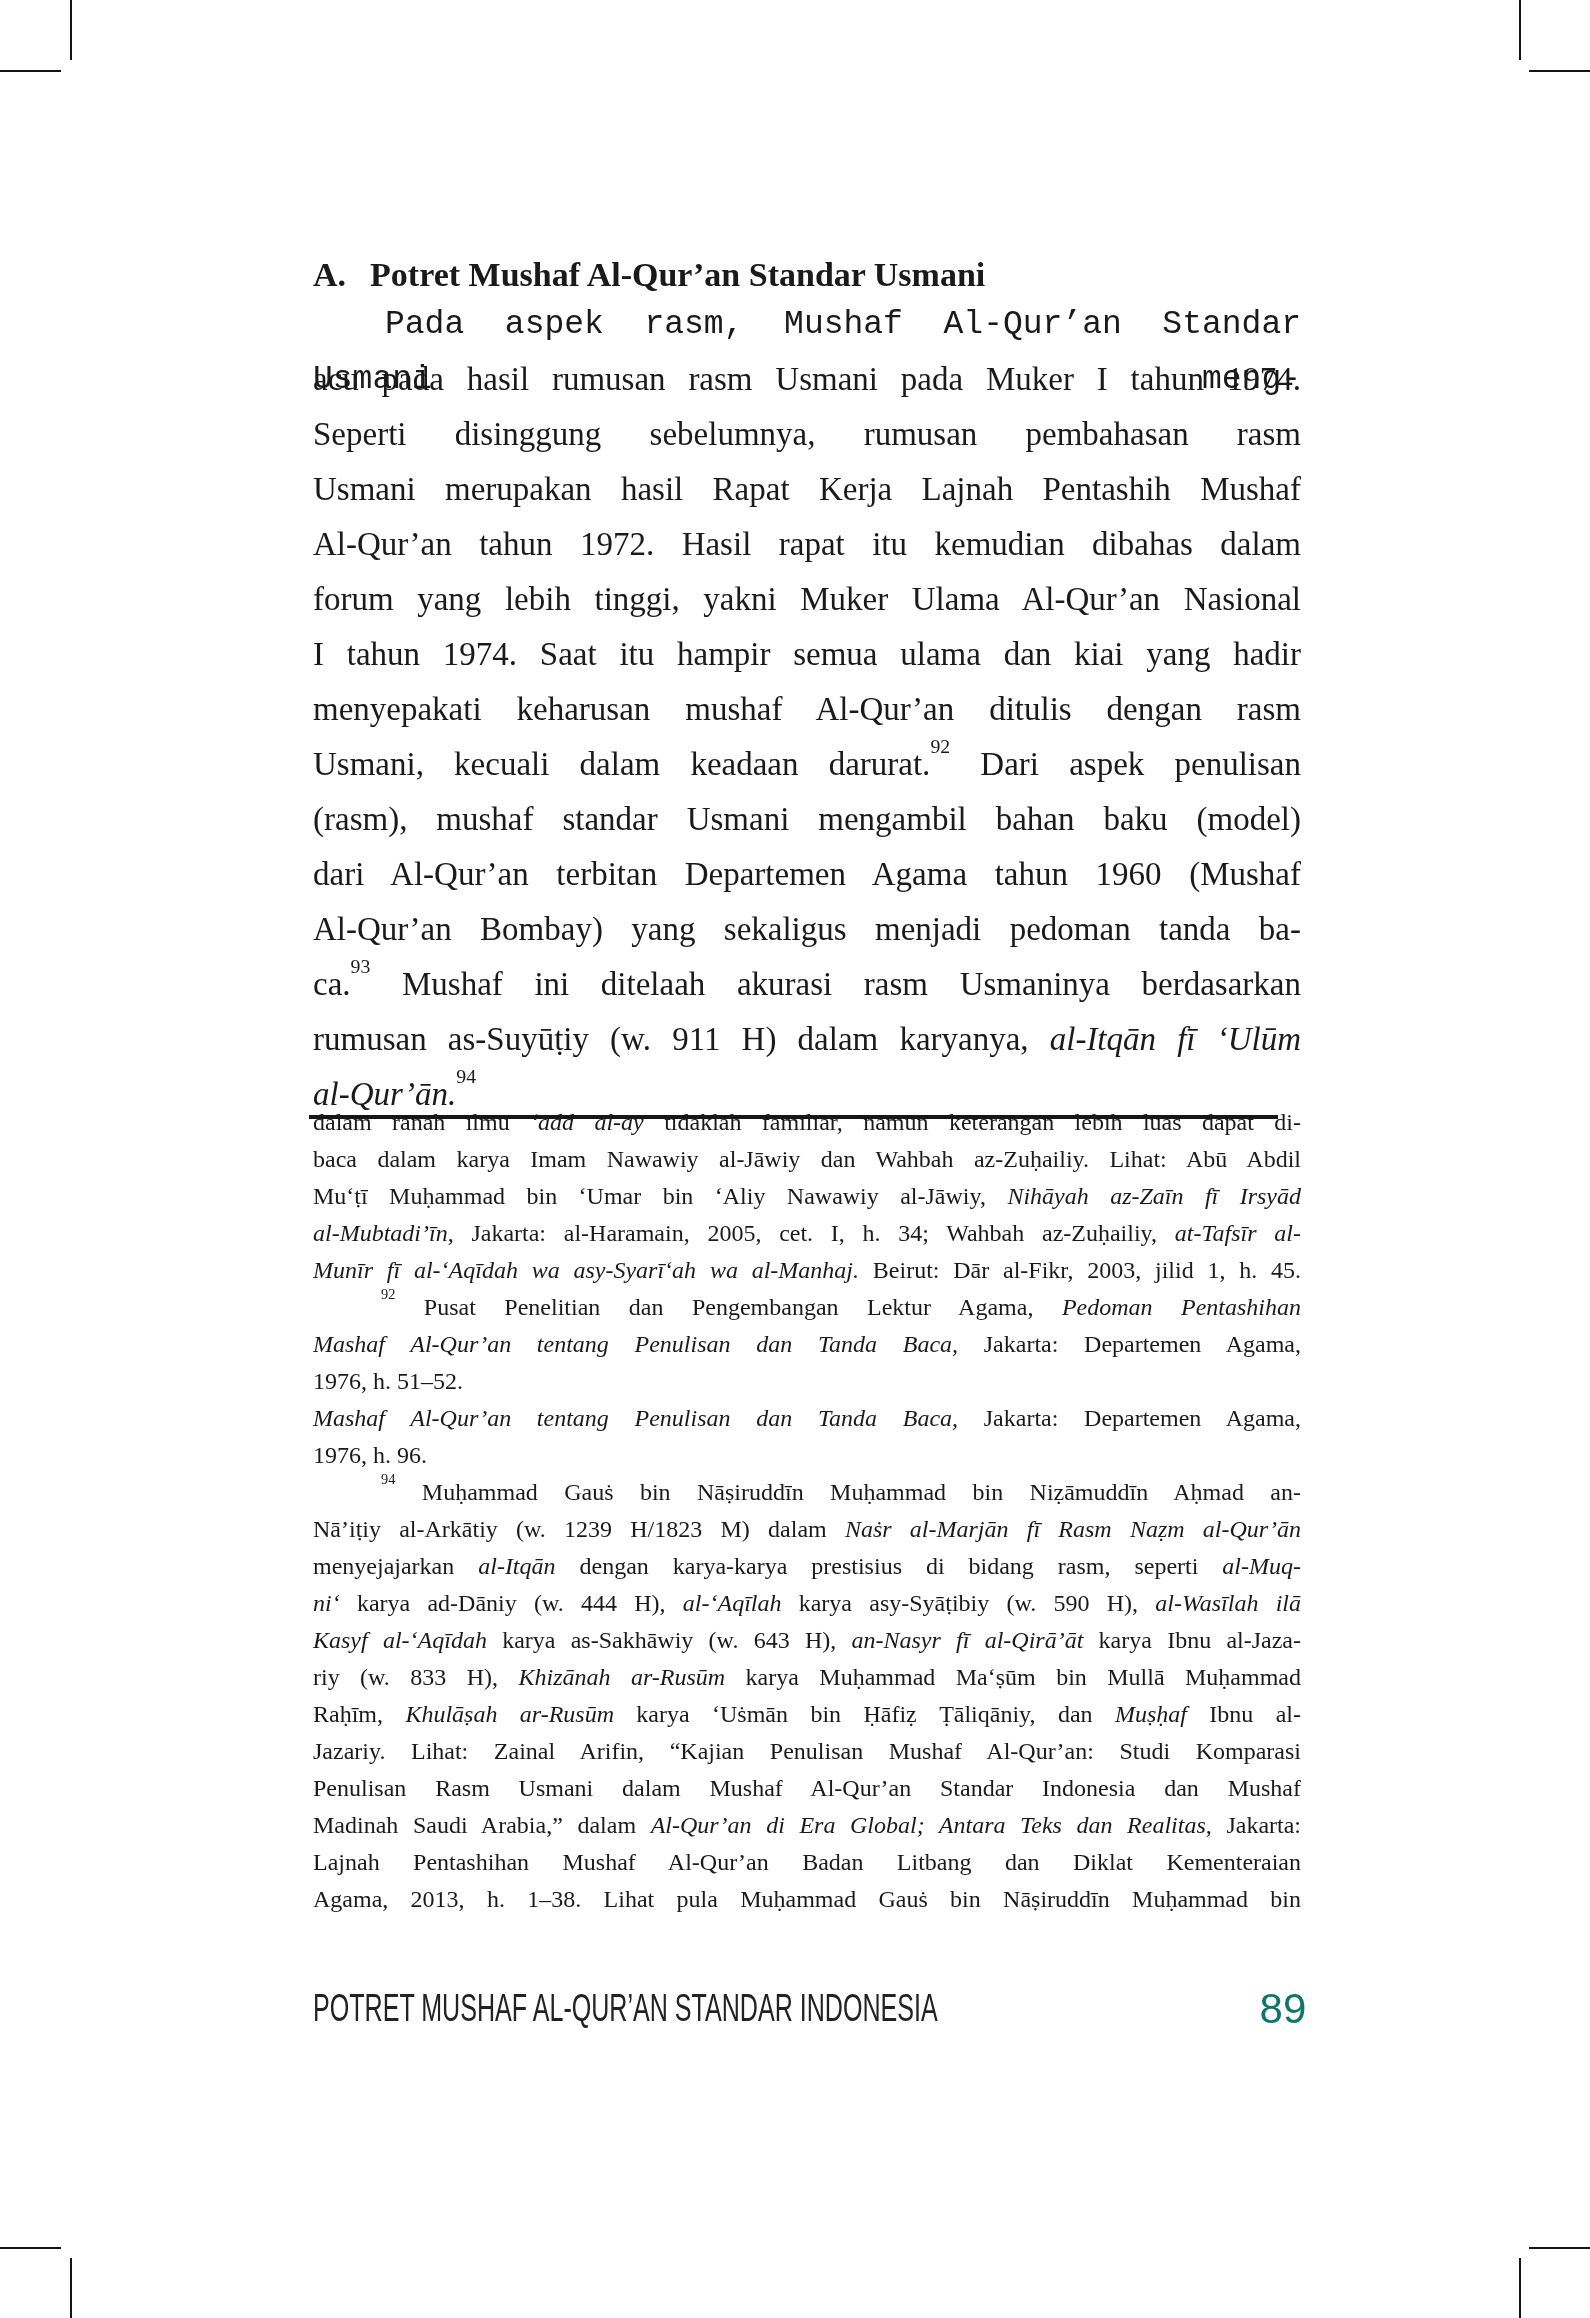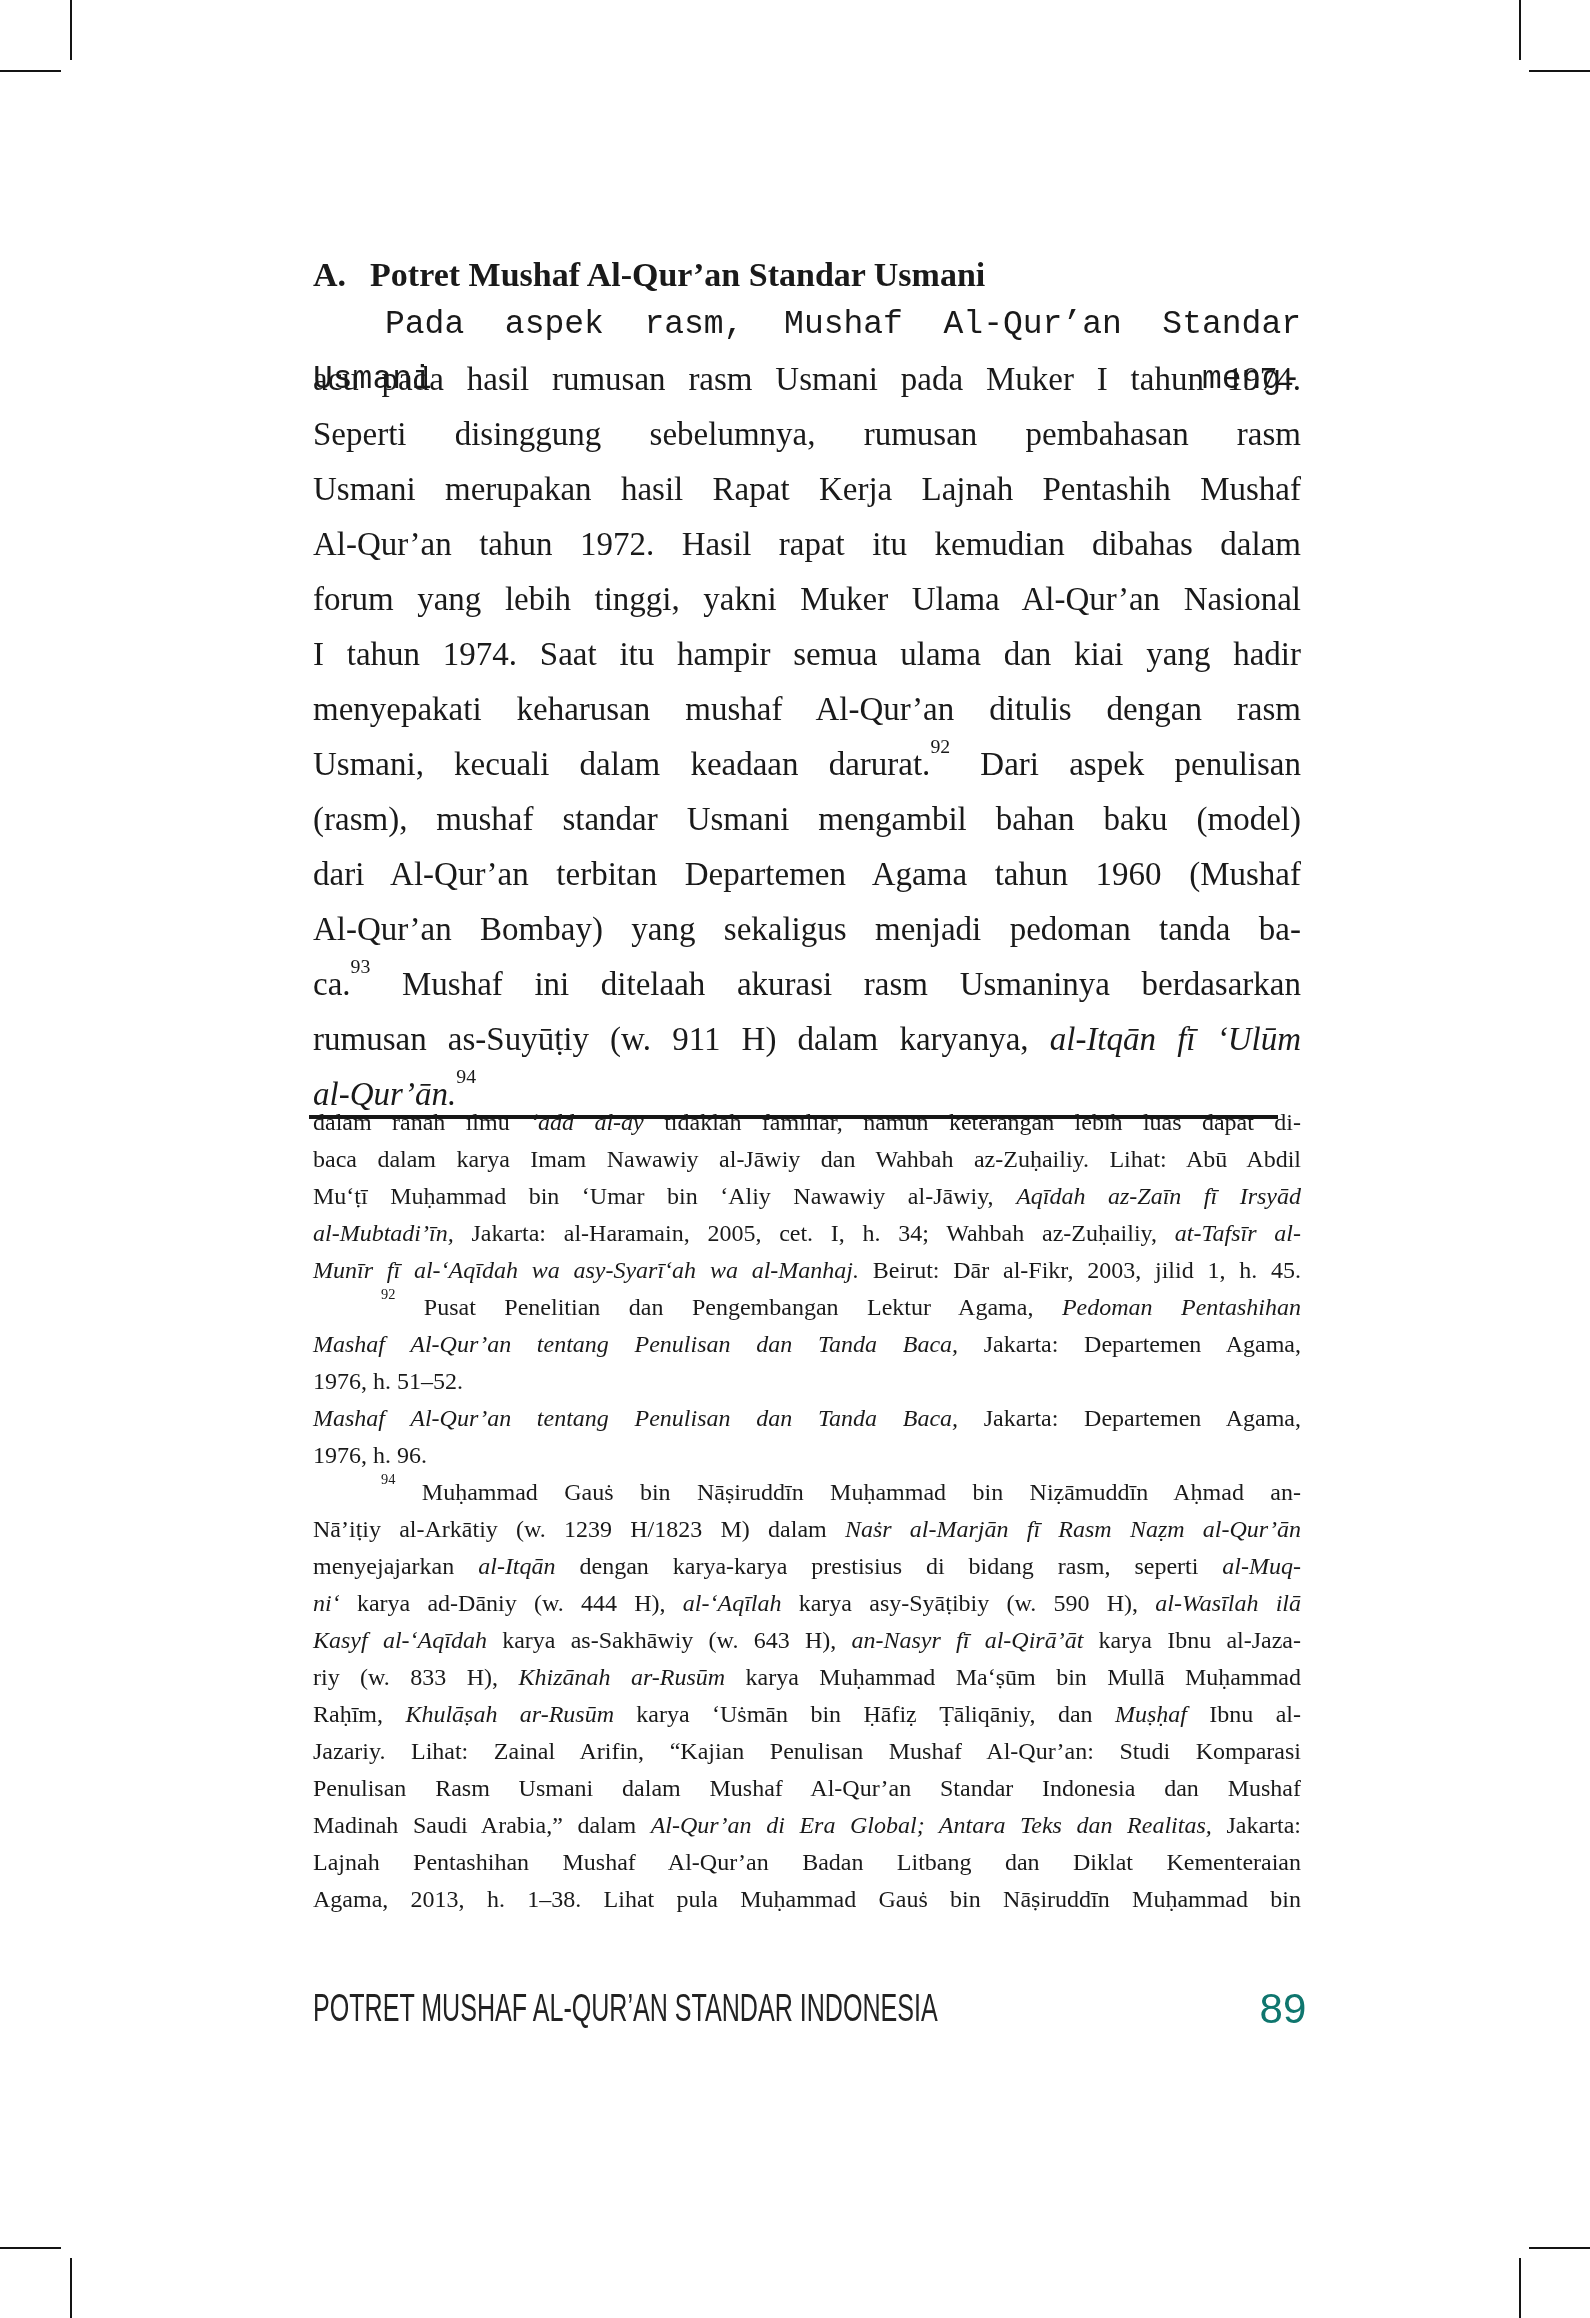--- a/index.html
+++ b/index.html
@@ -83,21 +83,21 @@
       <div class="ln j"><span>ca.</span><sup>93</sup><span> Mushaf ini ditelaah akurasi rasm Usmaninya berdasarkan</span></div>
       <div class="ln j"><span>rumusan as-Suyūṭiy (w. 911 H) dalam karyanya, </span><span class="it">al-Itqān fī ‘Ulūm</span></div>
       <div class="ln"><span class="it">al-Qur’ān.</span><sup>94</sup></div>
     </div>
 
   <div class="sep"></div>
 
   <div class="fn">
       <div class="ln j"><span>dalam ranah ilmu </span><span class="it">‘add al-ay</span><span> tidaklah familiar, namun keterangan lebih luas dapat di-</span></div>
       <div class="ln j"><span>baca dalam karya Imam Nawawiy al-Jāwiy dan Wahbah az-Zuḥailiy. Lihat: Abū Abdil</span></div>
-      <div class="ln j"><span>Mu‘ṭī Muḥammad bin ‘Umar bin ‘Aliy Nawawiy al-Jāwiy, </span><span class="it">Aqīdah az-Zaīn fī Irsyād</span></div>
+      <div class="ln j"><span>Mu‘ṭī Muḥammad bin ‘Umar bin ‘Aliy Nawawiy al-Jāwiy, </span><span class="it">Nihāyah az-Zaīn fī Irsyād</span></div>
       <div class="ln j"><span class="it">al-Mubtadi’īn,</span><span> Jakarta: al-Haramain, 2005, cet. I, h. 34; Wahbah az-Zuḥailiy, </span><span class="it">at-Tafsīr al-</span></div>
       <div class="ln j"><span class="it">Munīr fī al-‘Aqīdah wa asy-Syarī‘ah wa al-Manhaj.</span><span> Beirut: Dār al-Fikr, 2003, jilid 1, h. 45.</span></div>
       <div class="ln j ind"><sup>92</sup><span> Pusat Penelitian dan Pengembangan Lektur Agama, </span><span class="it">Pedoman Pentashihan</span></div>
       <div class="ln j"><span class="it">Mashaf Al-Qur’an tentang Penulisan dan Tanda Baca,</span><span> Jakarta: Departemen Agama,</span></div>
       <div class="ln"><span>1976, h. 51–52.</span></div>
       <div class="ln j"><span class="it">Mashaf Al-Qur’an tentang Penulisan dan Tanda Baca,</span><span> Jakarta: Departemen Agama,</span></div>
       <div class="ln"><span>1976, h. 96.</span></div>
       <div class="ln j ind"><sup>94</sup><span> Muḥammad Gauṡ bin Nāṣiruddīn Muḥammad bin Niẓāmuddīn Aḥmad an-</span></div>
       <div class="ln j"><span>Nā’iṭiy al-Arkātiy (w. 1239 H/1823 M) dalam </span><span class="it">Naṡr al-Marjān fī Rasm Naẓm al-Qur’ān</span></div>
       <div class="ln j"><span>menyejajarkan </span><span class="it">al-Itqān</span><span> dengan karya-karya prestisius di bidang rasm, seperti </span><span class="it">al-Muq-</span></div>

